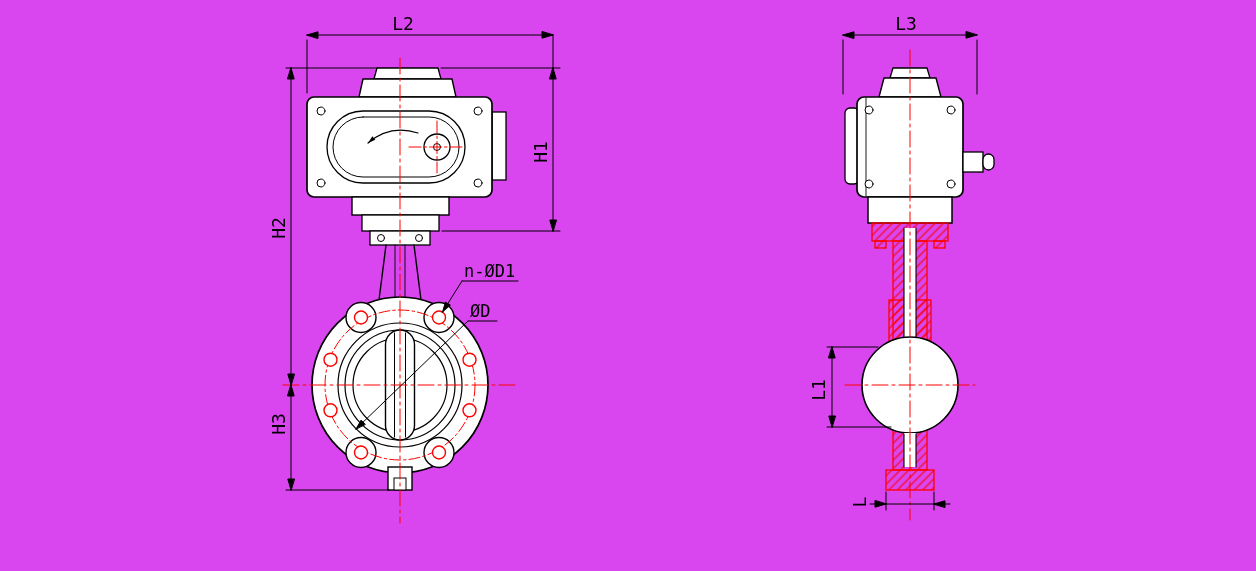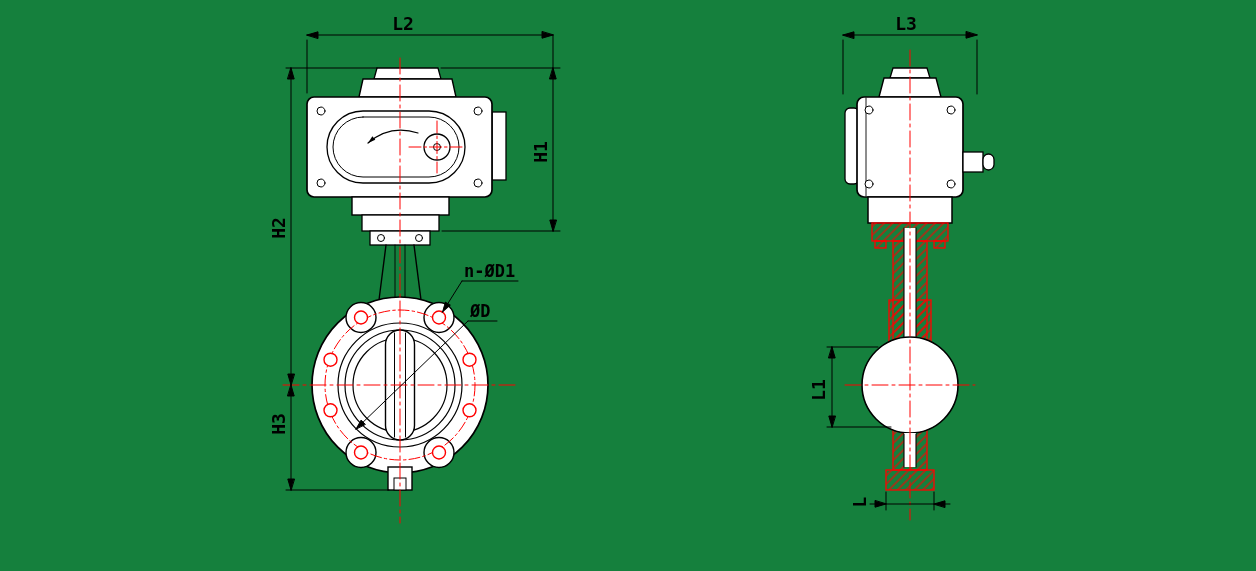--- a/index.html
+++ b/index.html
@@ -1,22 +1,21 @@
 <!DOCTYPE html>
 <html><head>
 <meta charset="utf-8">
 <style>
   html,body{margin:0;padding:0;background:#e9e9e9;}
   .canvas{
     position:relative;
     width:1256px;height:571px;
-    background:#15803d;
+    background:#d946ef;
     font-family:"DejaVu Sans Mono", monospace;
     overflow:hidden;
-    font-weight:bold;
   }
   svg{display:block;width:1256px;height:571px;}
   svg text{
     font-family:"DejaVu Sans Mono", monospace;
     font-size:17px;
     fill:#000000;
   }
   svg text.big{font-size:18px;}
 </style>
 </head>

